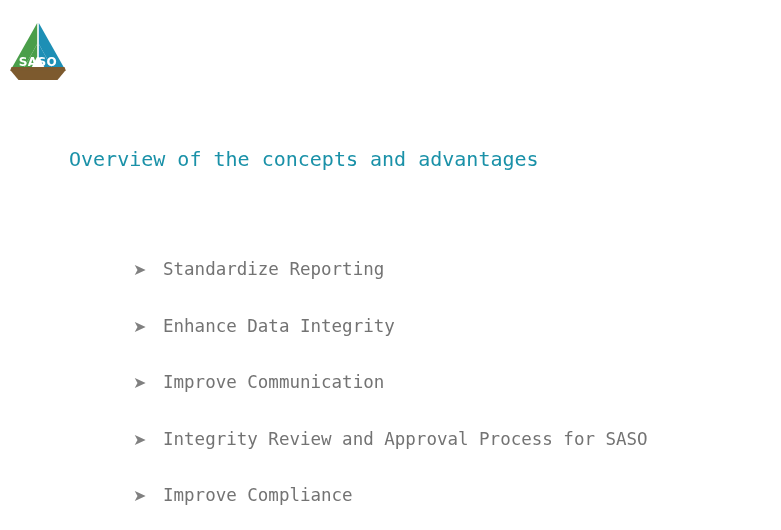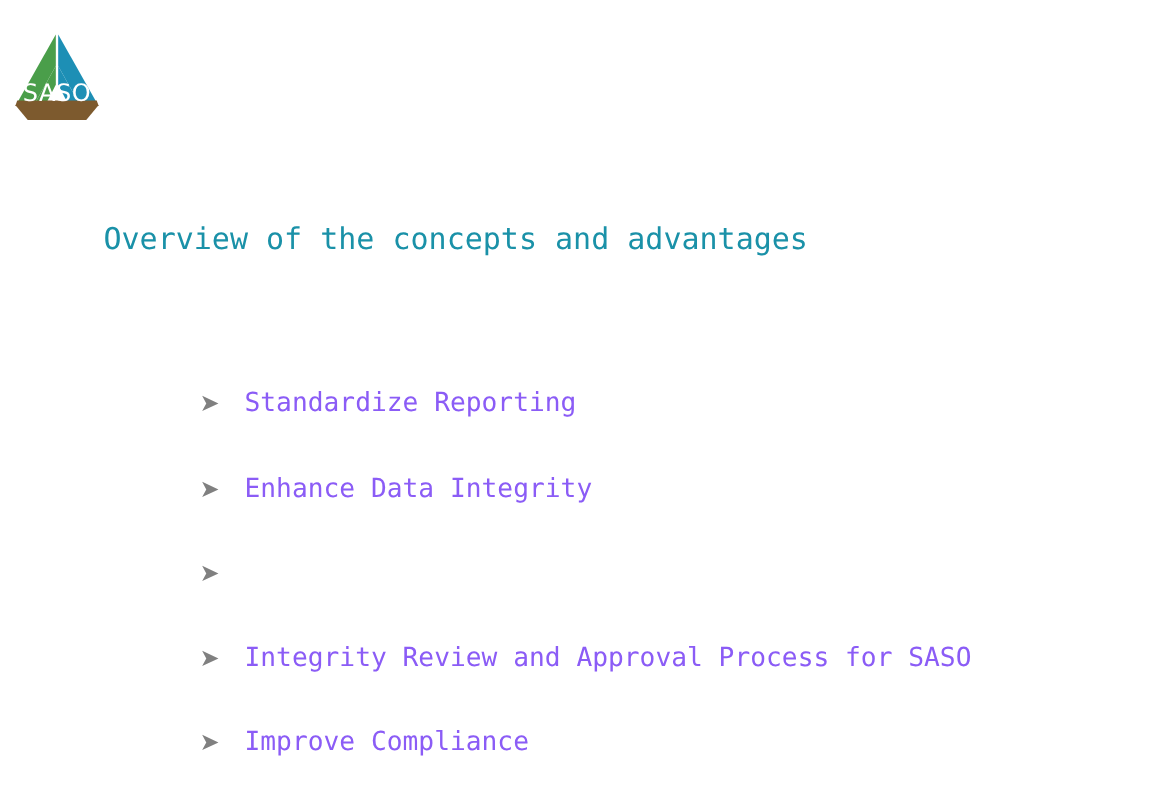--- a/index.html
+++ b/index.html
@@ -29,22 +29,22 @@
     height: 60px;
   }
   .logo svg { display: block; }
   .logo-text {
     position: absolute;
     left: 0;
     top: 36px;
     width: 62px;
     text-align: center;
     font-family: "DejaVu Sans", sans-serif;
-    font-size: 16px;
-    font-weight: normal;
+    font-size: 12px;
+    font-weight: bold;
     color: #ffffff;
     letter-spacing: 0.4px;
     line-height: 10px;
     pointer-events: none;
   }
 
   
   .title {
     position: absolute;
     left: 69px;
@@ -74,21 +74,21 @@
     font-size: 16px;
     color: #808080;
     width: 30px;
     flex: 0 0 30px;
     line-height: 22px;
   }
   .bullet-text {
     font-family: "DejaVu Sans Mono", monospace;
     font-size: 17.5px;
     line-height: 22px;
-    color: #8b5cf6;
+    color: #737373;
     white-space: nowrap;
     letter-spacing: 0px;
   }
 </style>
 </head>
 <body>
 
 <div class="slide">
 
   <div class="logo">
@@ -116,20 +116,21 @@
       <span class="bullet-text">Standardize Reporting</span>
     </div>
 
     <div class="bullet-row">
       <span class="bullet-marker">➤</span>
       <span class="bullet-text">Enhance Data Integrity</span>
     </div>
 
     <div class="bullet-row">
       <span class="bullet-marker">➤</span>
+      <span class="bullet-text">Improve Communication</span>
     </div>
 
     <div class="bullet-row">
       <span class="bullet-marker">➤</span>
       <span class="bullet-text">Integrity Review and Approval Process for SASO</span>
     </div>
 
     <div class="bullet-row">
       <span class="bullet-marker">➤</span>
       <span class="bullet-text">Improve Compliance</span>

